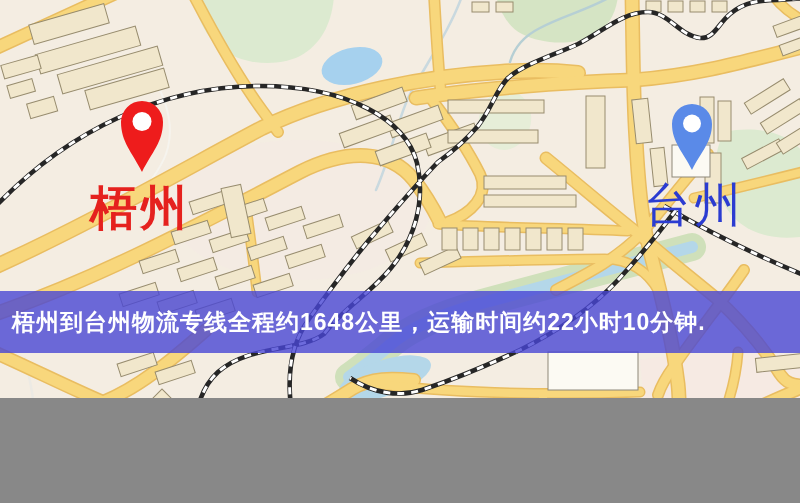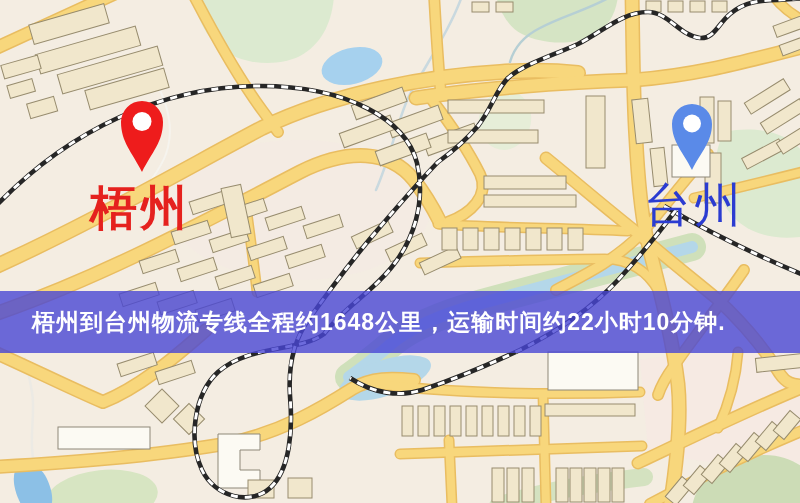--- a/index.html
+++ b/index.html
@@ -1,17 +1,17 @@
 <!DOCTYPE html>
 <html><head>
 <meta charset="utf-8">
 <style>
   html,body{margin:0;padding:0;background:#888;}
   .stage{
-    position:relative;width:800px;height:503px;overflow:hidden;
+    position:relative;width:800px;height:398px;overflow:hidden;
     font-family:"Liberation Sans","DejaVu Sans",sans-serif;
     background:#f4ede2;
   }
   .stage svg{position:absolute;left:0;top:0;}
   
   .cas{fill:none;stroke:#e9bd61;stroke-linecap:round;stroke-linejoin:round;}
   .fil{fill:none;stroke:#f8d77c;stroke-linecap:round;stroke-linejoin:round;}
   use.w8{--rw:8px}  use.w9{--rw:9px}  use.w10{--rw:10px}
   use.w11{--rw:11px} use.w12{--rw:12px} use.w13{--rw:13px}
   use.cas{stroke-width:calc(var(--rw) + 3px);}
@@ -23,21 +23,21 @@
   use.rivg{fill:none;stroke:#cfe0ba;stroke-width:28px;stroke-linecap:round;}
   use.rivb{fill:none;stroke:#b4d7e9;stroke-width:12px;stroke-linecap:round;}
   
   .bld{fill:#f1e7cc;stroke:#978c6e;stroke-width:1px;}
   .bldw{fill:#fcfaf3;stroke:#8e8878;stroke-width:1px;}
   .stream{fill:none;stroke-linecap:round;}
   
   .banner{
     position:absolute;left:0;top:291px;width:800px;height:62px;
     background:rgba(72,70,213,0.80);
-    display:flex;align-items:center;box-sizing:border-box;padding-left:32px;
+    display:flex;align-items:center;box-sizing:border-box;padding-left:12px;
   }
   .banner span{
     color:#ffffff;font-size:23px;font-weight:600;letter-spacing:1px;white-space:nowrap;
   }
   .maplabel{font-weight:bold;letter-spacing:3px;}
   .maplabel.thin{font-weight:normal;}
 </style>
 </head>
 <body>
 

